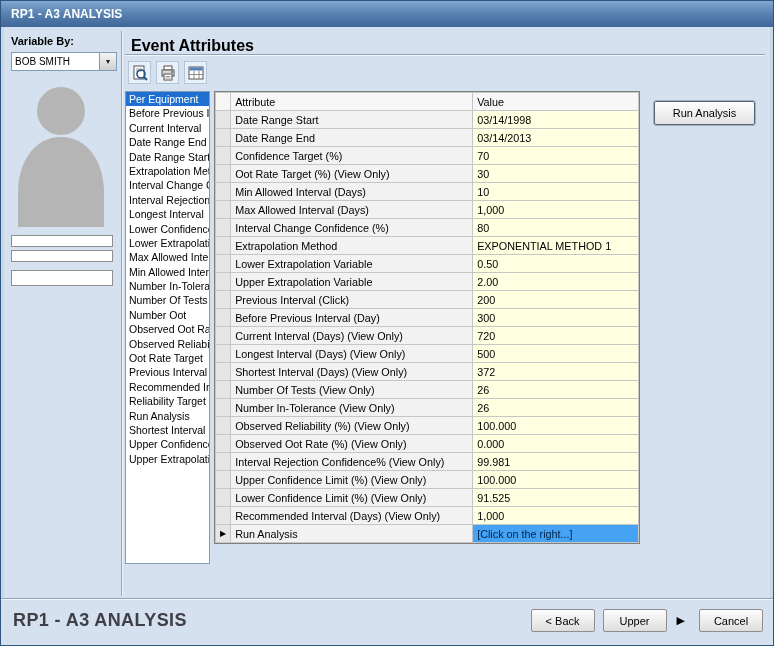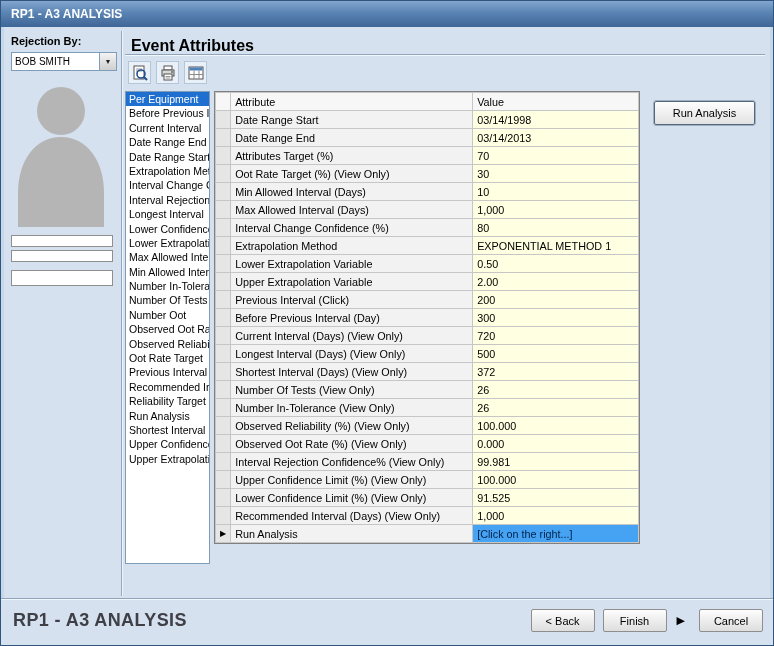--- a/index.html
+++ b/index.html
@@ -63,21 +63,21 @@
 </head>
 <body>
 
 <div class="window">
 
   <div class="titlebar">
     <span>RP1 - A3 ANALYSIS</span>
   </div>
 
   <div class="left-panel">
-    <div class="pb-label">Rejection By:</div>
+    <div class="pb-label">Variable By:</div>
     <div class="combo">
       <span class="combo-text">BOB SMITH</span>
       <span class="combo-btn">▼</span>
     </div>
     <div class="avatar">
       <svg width="100" height="146" viewBox="0 0 100 146">
         <circle cx="50" cy="30" r="24" fill="#b5b5b5"></circle>
         <path d="M50 56 C 76 56 93 80 93 112 L93 146 L7 146 L7 112 C7 80 24 56 50 56 Z" fill="#b5b5b5"></path>
       </svg>
     </div>
@@ -172,21 +172,21 @@
             <td class="attr-cell">Date Range Start</td>
             <td class="value-cell">03/14/1998</td>
           </tr>
           <tr>
             <td class="row-selector"></td>
             <td class="attr-cell">Date Range End</td>
             <td class="value-cell">03/14/2013</td>
           </tr>
           <tr>
             <td class="row-selector"></td>
-            <td class="attr-cell">Attributes Target (%)</td>
+            <td class="attr-cell">Confidence Target (%)</td>
             <td class="value-cell">70</td>
           </tr>
           <tr>
             <td class="row-selector"></td>
             <td class="attr-cell">Oot Rate Target (%) (View Only)</td>
             <td class="value-cell">30</td>
           </tr>
           <tr>
             <td class="row-selector"></td>
             <td class="attr-cell">Min Allowed Interval (Days)</td>
@@ -290,19 +290,19 @@
         </tbody>
     </table>
   </div>
 
   <button class="run-btn">Run Analysis</button>
 
   <div class="footer">
     <div class="footer-title">RP1 - A3 ANALYSIS</div>
     <div class="footer-buttons">
       <button class="std-btn">&lt; Back</button>
-      <button class="std-btn gap8">Finish</button>
+      <button class="std-btn gap8">Upper</button>
       <span class="next-arrow">▶</span>
       <button class="std-btn gap14">Cancel</button>
     </div>
   </div>
 
 </div>
 
 </body></html>

